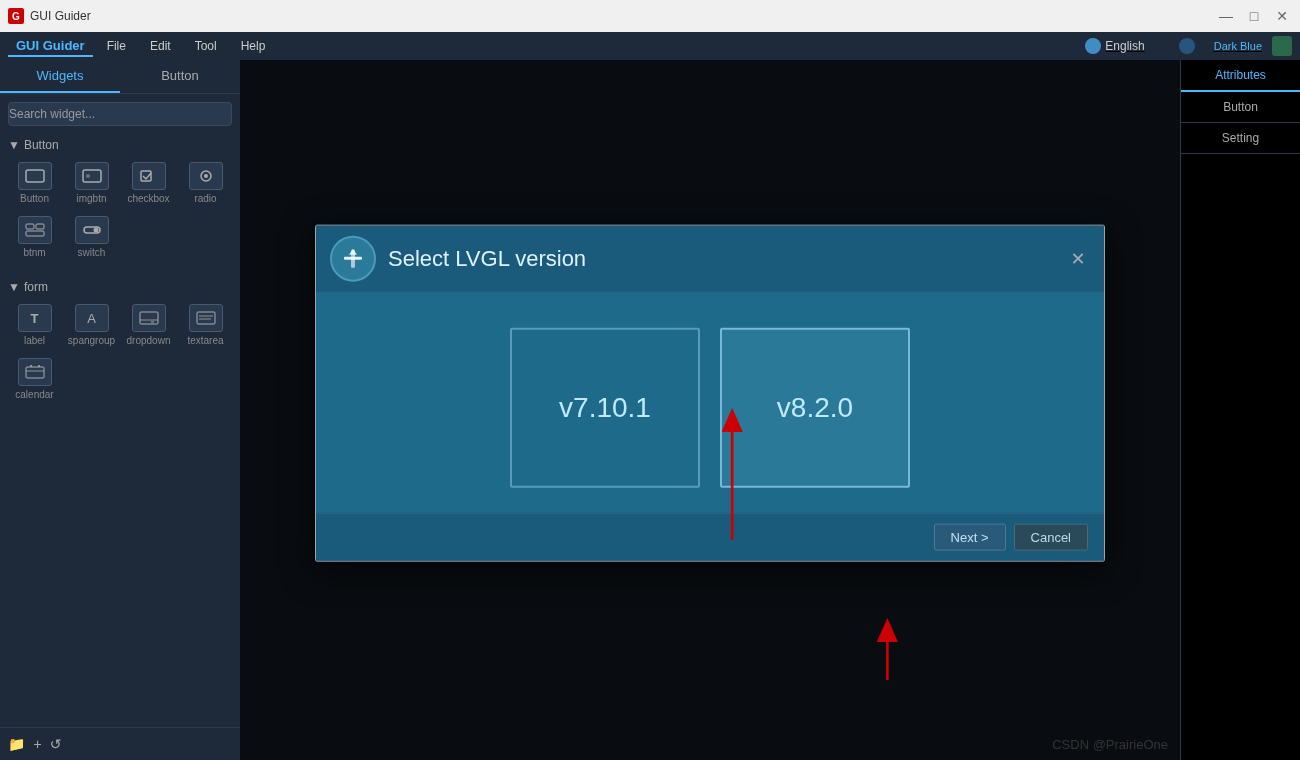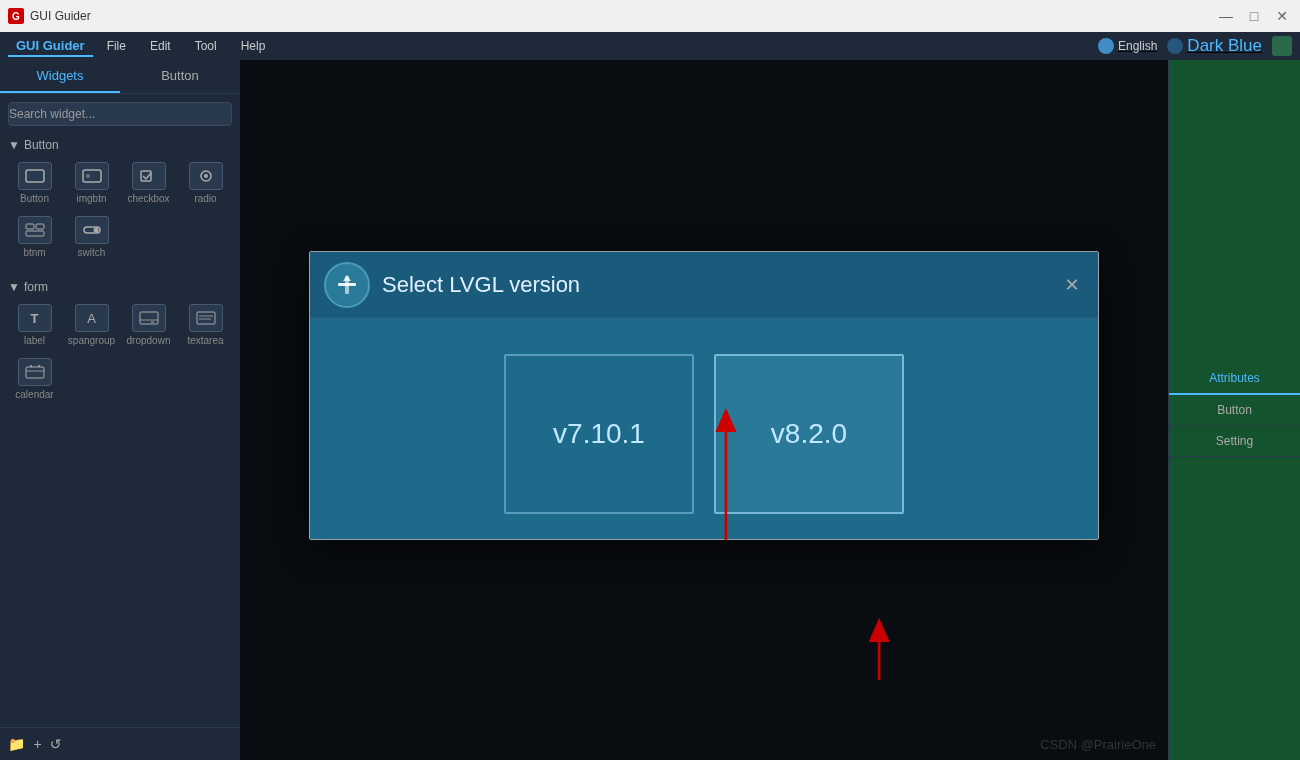--- a/index.html
+++ b/index.html
@@ -86,24 +86,25 @@
     }
     .lang-btn {
       color: #ccc;
       font-size: 12px;
       display: flex;
       align-items: center;
       gap: 4px;
     }
     .theme-btn {
       color: #4db8ff;
-      font-size: 17px;
-      display: flex;
-      align-items: center;
-      gap: 4px;
+      font-size: 11px;
+      display: flex;
+      align-items: center;
+      gap: 19px;
+      margin-left: 24px;
     }
     .menu-icon-circle {
       width: 16px;
       height: 16px;
       border-radius: 50%;
       background: #4db8ff;
       opacity: 0.7;
     }
 
     
@@ -194,26 +195,25 @@
       border-top: 1px solid #2a3a4e;
     }
     .sidebar-bottom-btn {
       color: #aaa;
       font-size: 14px;
       cursor: pointer;
     }
 
     
     .right-panel {
-      width: 132px;
-      background: #14532d;
+      width: 120px;
+      background: #000000;
       border-left: 1px solid #2a3a4e;
       display: flex;
       flex-direction: column;
-      justify-content: center;
     }
     .right-panel-tabs {
       display: flex;
       flex-direction: column;
     }
     .right-tab {
       padding: 8px 6px;
       font-size: 12px;
       color: #aaa;
       cursor: pointer;
@@ -544,20 +544,24 @@
 
       <div class="dialog-body">
         <div class="version-card">
           <span>v7.10.1</span>
         </div>
         <div class="version-card selected">
           <span>v8.2.0</span>
         </div>
       </div>
 
+      <div class="dialog-footer">
+        <button class="btn btn-next">Next &gt;</button>
+        <button class="btn btn-cancel">Cancel</button>
+      </div>
     </div>
 
     <svg class="svg-arrow" style="position:absolute;top:0;left:0;width:100%;height:100%;pointer-events:none;z-index:30;" viewBox="0 0 1060 700" preserveAspectRatio="none">
 
       <defs>
         <marker id="arrowhead1" markerWidth="8" markerHeight="8" refX="4" refY="4" orient="auto">
           <polygon points="0 0, 8 4, 0 8" fill="#cc0000"></polygon>
         </marker>
         <marker id="arrowhead2" markerWidth="8" markerHeight="8" refX="4" refY="4" orient="auto">
           <polygon points="0 0, 8 4, 0 8" fill="#cc0000"></polygon>

